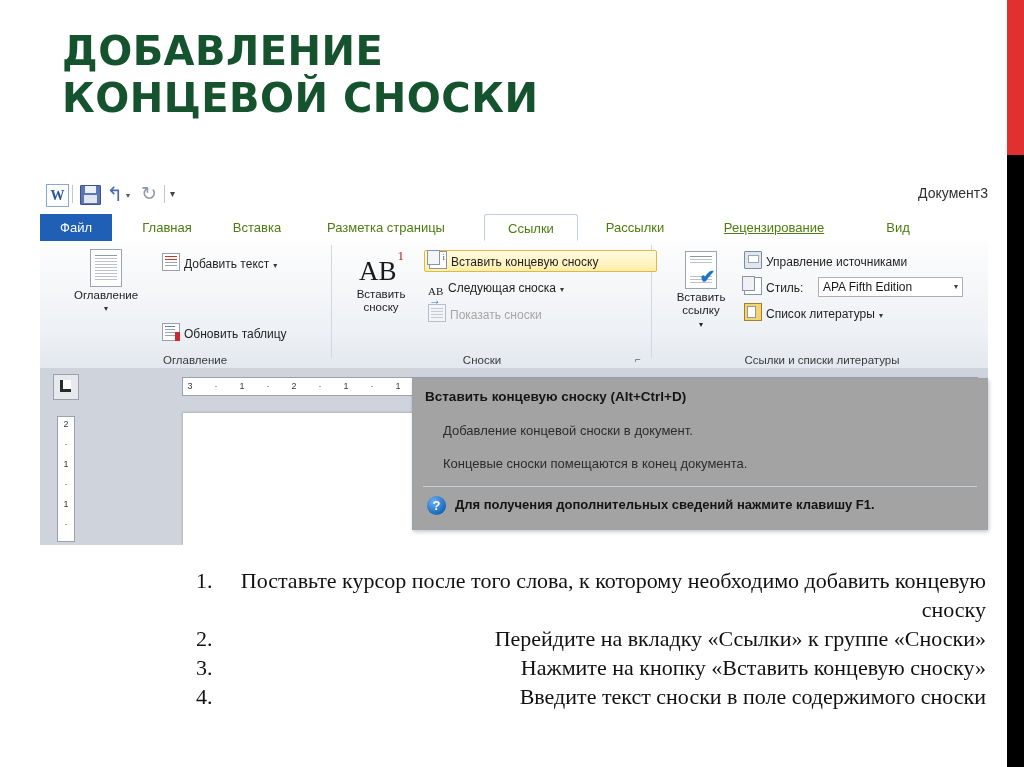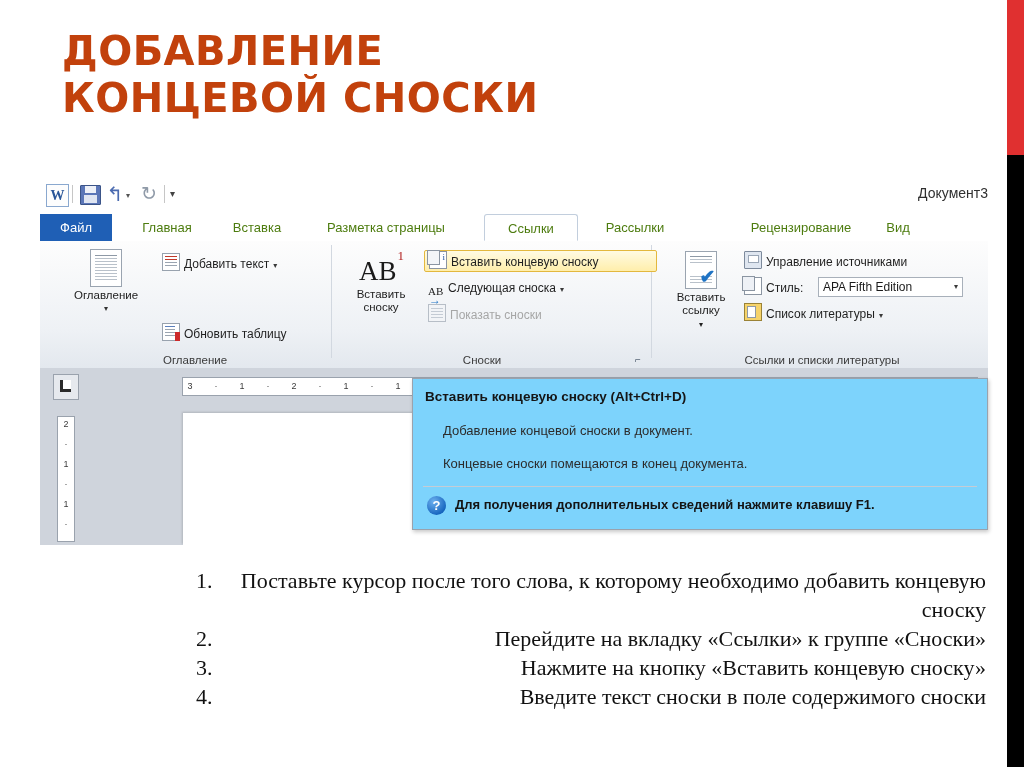--- a/index.html
+++ b/index.html
@@ -27,21 +27,21 @@
     left: 1007px; top: 155px;
     width: 17px; height: 612px;
     background: #000000;
   }
 
   
   #slide-title {
     position: absolute;
     left: 62px; top: 28px;
     width: 900px;
-    color: #c2410c;
+    color: #14532d;
     font-family: "DejaVu Sans", sans-serif;
     font-weight: bold;
     font-size: 40px;
     line-height: 47px;
     letter-spacing: 0.5px;
     text-transform: uppercase;
     white-space: pre-line;
   }
 
   
@@ -384,21 +384,21 @@
     line-height: 17px;
     text-align: center;
     color: #3a3a3a;
   }
 
   
   #tooltip {
     position: absolute;
     left: 412px; top: 378px;
     width: 576px; height: 152px;
-    background: #7dd3fc;
+    background: #a3a3a3;
     border: 1px solid #9aa2ad;
     box-shadow: 1px 2px 4px rgba(0,0,0,0.22);
     box-sizing: border-box;
     font-family: "Liberation Sans", sans-serif;
   }
   #tooltip-title {
     position: absolute;
     left: 12px; top: 10px;
     font-size: 13.5px;
     font-weight: bold;
@@ -483,21 +483,21 @@
     <div id="doc-title">Документ3</div>
   </div>
 
   <div id="tab-strip">
     <div class="ribbon-tab file" style="left:0;width:72px;">Файл</div>
     <div class="ribbon-tab" style="left:86px;width:82px;">Главная</div>
     <div class="ribbon-tab" style="left:178px;width:78px;">Вставка</div>
     <div class="ribbon-tab" style="left:261px;width:170px;">Разметка страницы</div>
     <div class="ribbon-tab active" style="left:444px;width:94px;">Ссылки</div>
     <div class="ribbon-tab" style="left:548px;width:94px;">Рассылки</div>
-    <div class="ribbon-tab" style="left:677px;width:168px;">Рецензирование</div>
+    <div class="ribbon-tab" style="left:650px;width:168px;text-decoration:underline;">Рецензирование</div>
     <div class="ribbon-tab" style="left:828px;width:60px;">Вид</div>
   </div>
 
   <div id="ribbon-body">
 
     <div class="group-sep" style="left:291px;"></div>
     <div class="group-sep" style="left:611px;"></div>
 
     <div class="big-btn" style="left:20px; top:8px; width:92px;">
       <span class="glyph doc-page-icon"></span>

